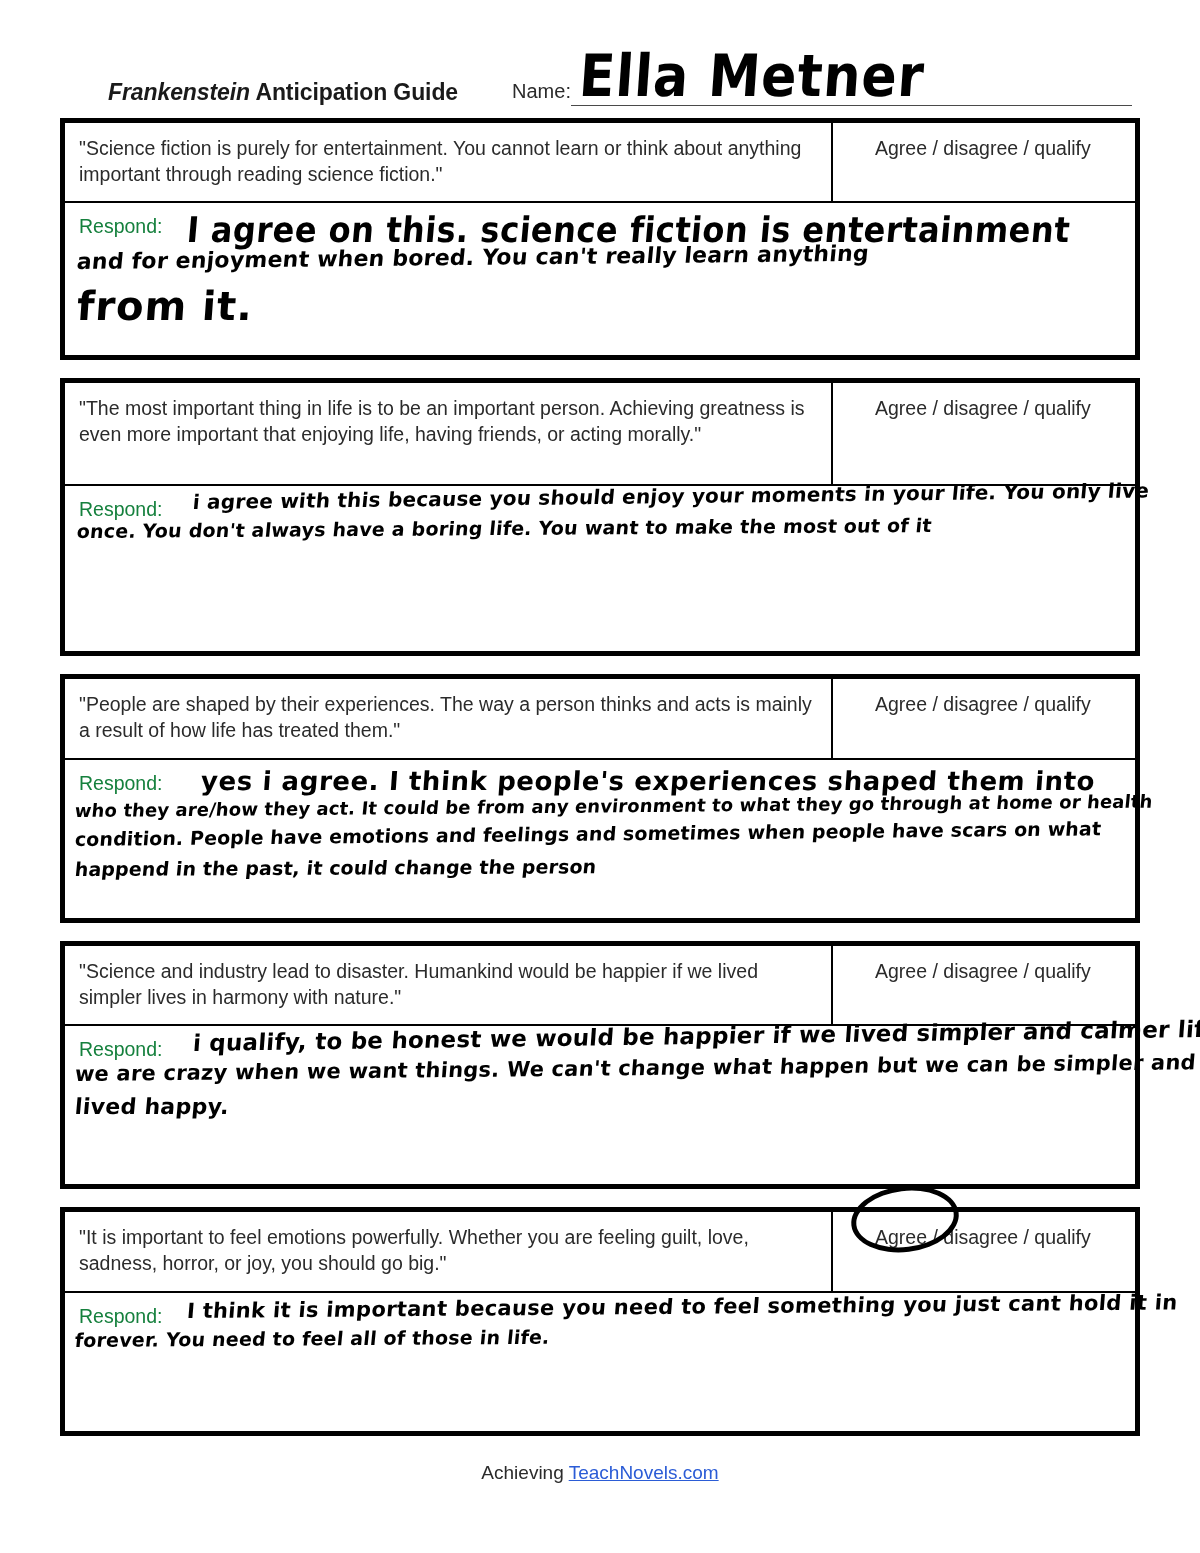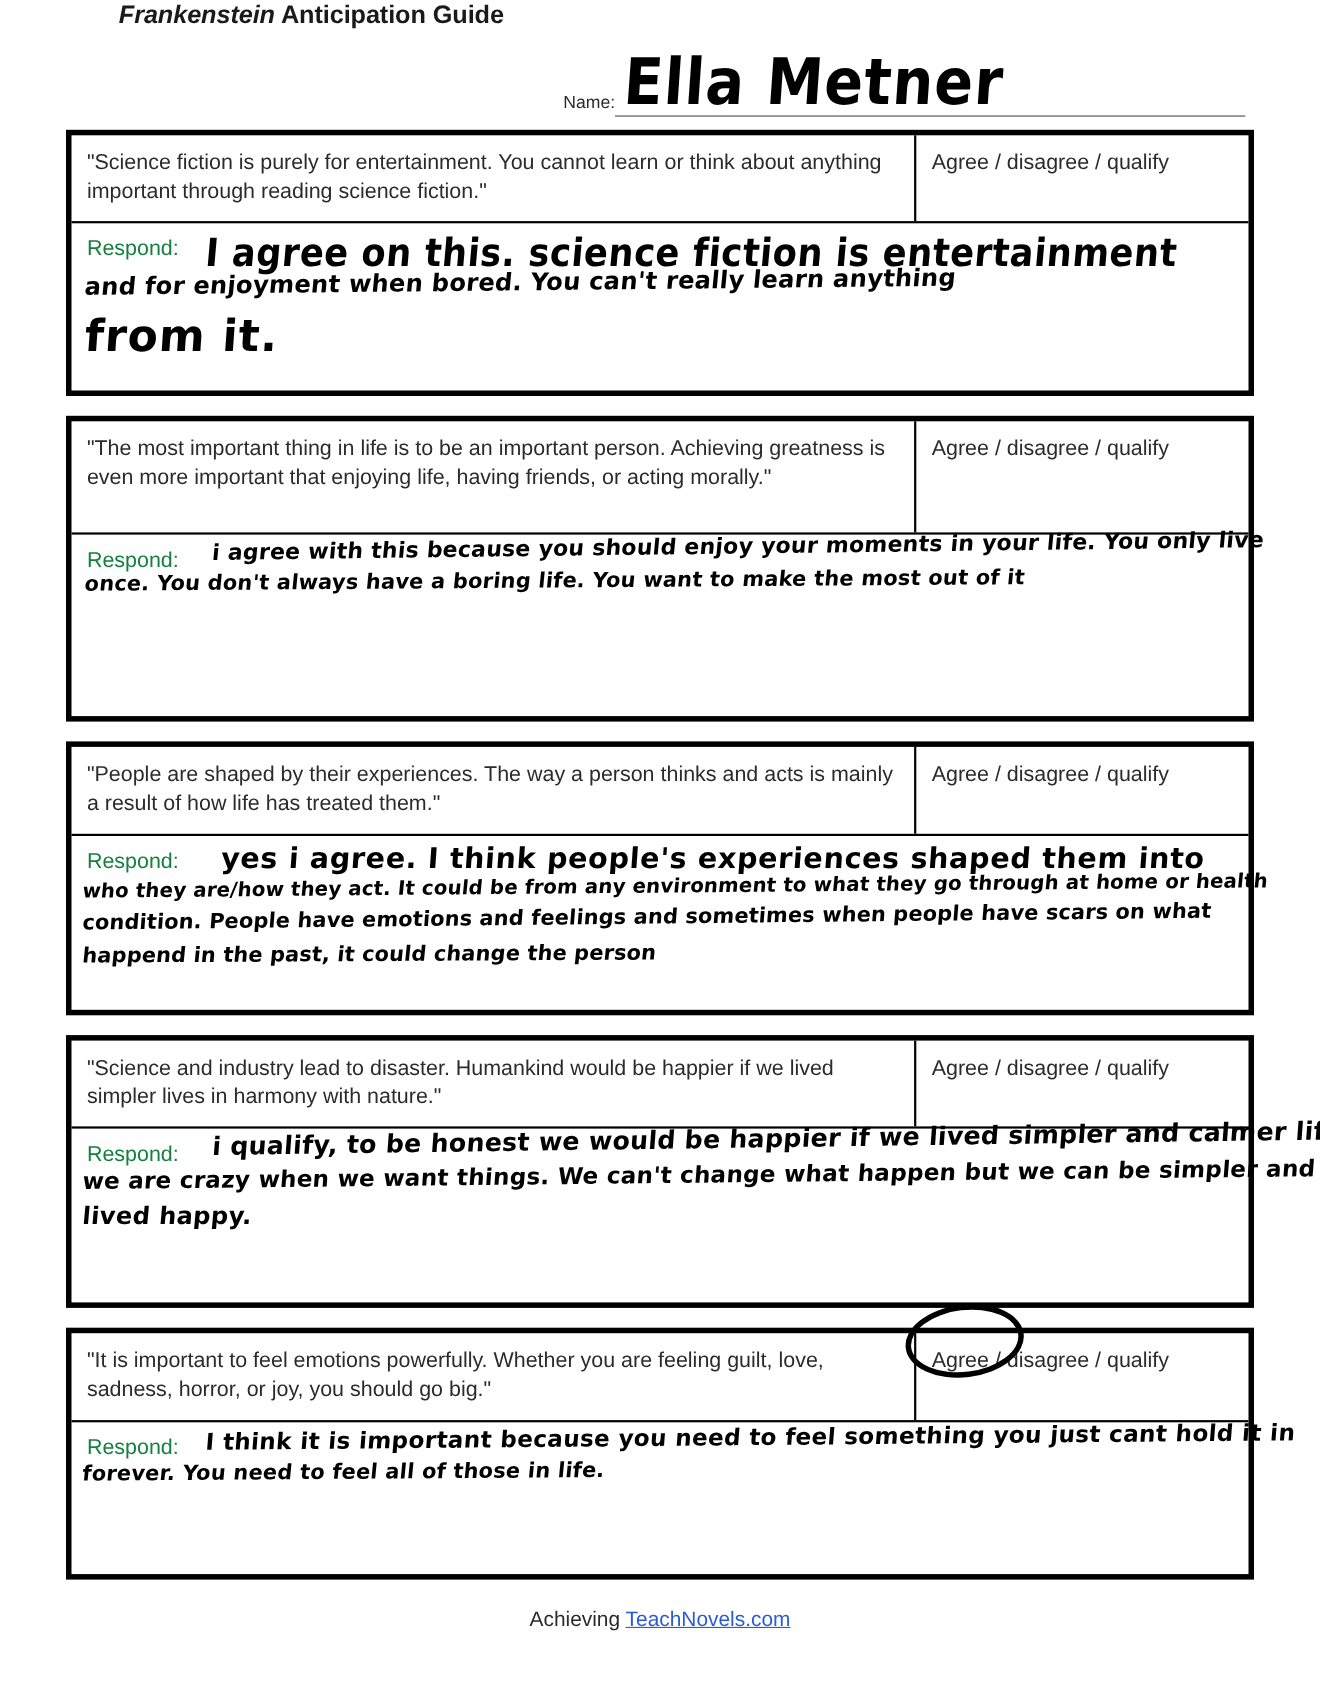--- a/index.html
+++ b/index.html
@@ -21,41 +21,42 @@
     width: 1200px;
     height: 1553px;
     padding: 0 60px;
     position: relative;
   }
 
   
   .header {
     height: 118px;
     display: flex;
+    align-items: flex-end;
     padding: 0 8px 12px 48px;
   }
   .doc-title {
     font-size: 23px;
     font-weight: bold;
     white-space: nowrap;
     letter-spacing: -0.1px;
   }
   .doc-title .book {
     font-style: italic;
     font-weight: bold;
   }
   .name-group {
     display: flex;
     align-items: flex-end;
     margin-left: 54px;
     flex: 1;
     position: relative;
   }
   .name-label {
-    font-size: 16px;
+    font-size: 20px;
     padding-bottom: 3px;
     color: #2b2b2b;
     white-space: nowrap;
   }
   .name-line {
     flex: 1;
     border-bottom: 1px solid #4a4a4a;
     height: 30px;
     position: relative;
   }
@@ -92,20 +93,21 @@
     line-height: 1.32;
     color: #2b2b2b;
   }
   .cell-choice {
     flex: 1;
     padding: 13px 0 0 14px;
     font-size: 19.5px;
     line-height: 1.32;
     color: #2b2b2b;
     position: relative;
+    margin-left: 28px;
   }
   .row-respond {
     position: relative;
     padding: 10px 10px 10px 14px;
   }
   .respond-label {
     font-size: 19.5px;
     color: #15803d;
     position: absolute;
     left: 14px;

